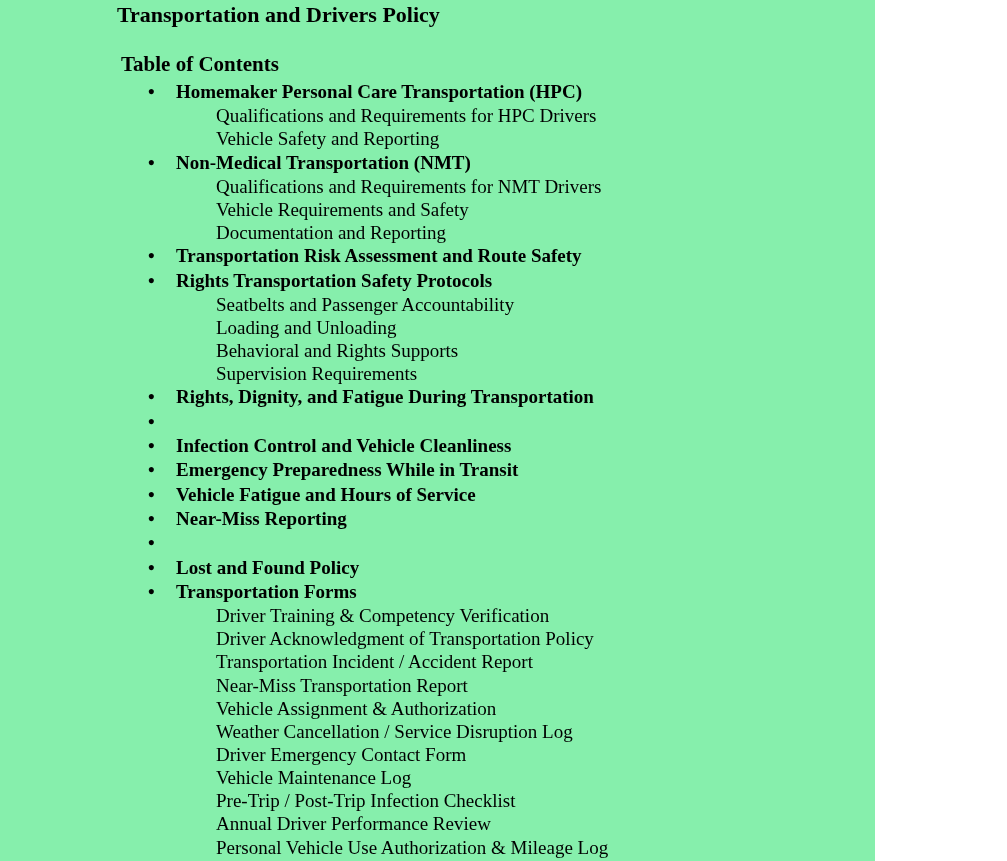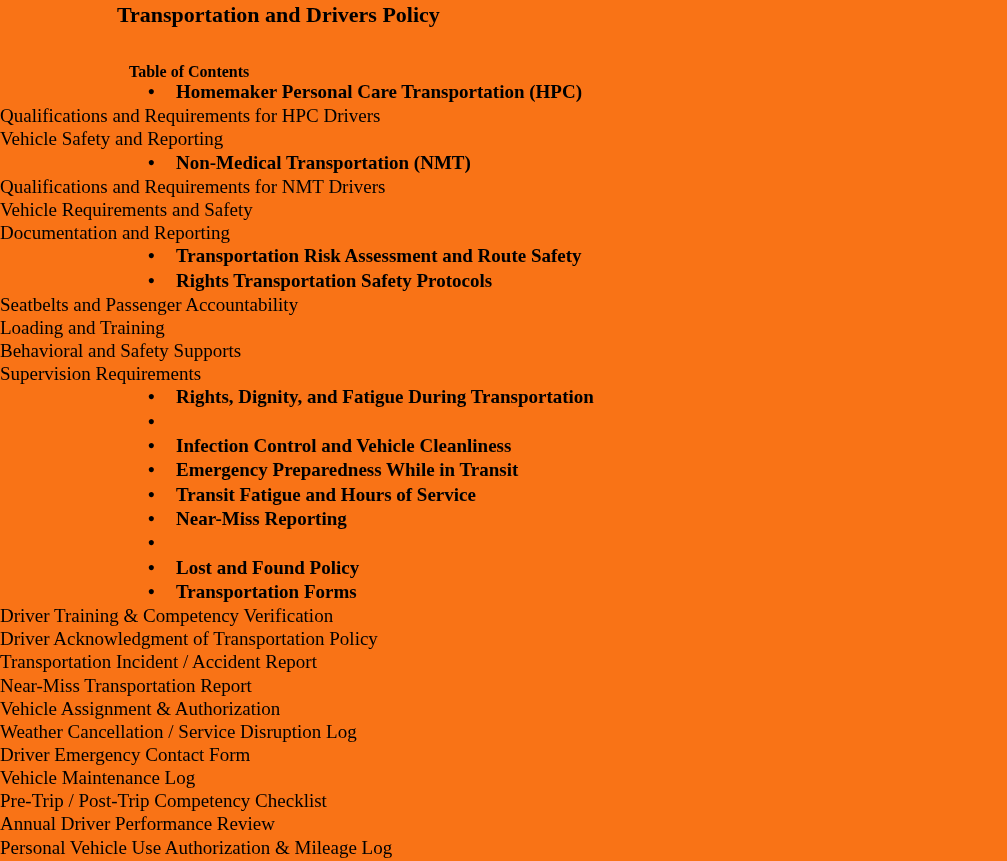--- a/index.html
+++ b/index.html
@@ -9,41 +9,41 @@
   }
   body {
     width: 1007px;
     height: 861px;
     overflow: hidden;
     font-family: "Liberation Serif", "DejaVu Serif", serif;
     color: #000000;
   }
   .page {
     position: relative;
-    width: 1007px;
+    width: 875px;
     height: 861px;
-    background: #f97316;
+    background: #86efac;
     overflow: hidden;
   }
   .doc-title {
     position: absolute;
     left: 117px;
     top: 2px;
     margin: 0;
     font-size: 22px;
     line-height: 26px;
     font-weight: bold;
     white-space: nowrap;
   }
   .toc-heading {
     position: absolute;
     left: 121px;
     top: 51px;
-    margin: 8px;
-    font-size: 16px;
+    margin: 0;
+    font-size: 21px;
     line-height: 26px;
     font-weight: bold;
     white-space: nowrap;
   }
   .toc-list {
     position: absolute;
     left: 0;
     top: 80px;
     width: 1007px;
   }
@@ -54,20 +54,21 @@
   }
   .toc-line.l1 {
     height: 24.3px;
     line-height: 24.3px;
     font-weight: bold;
     padding-left: 176px;
   }
   .toc-line.l2 {
     height: 23.15px;
     line-height: 23.15px;
+    padding-left: 216px;
   }
   .toc-line.l1 .bullet {
     position: absolute;
     left: 148px;
     top: 0;
     font-size: 19px;
   }
 </style>
 </head>
 <body>
@@ -79,37 +80,37 @@
       <div class="toc-line l1"><span class="bullet">•</span><span class="txt">Homemaker Personal Care Transportation (HPC)</span></div>
       <div class="toc-line l2"><span class="txt">Qualifications and Requirements for HPC Drivers</span></div>
       <div class="toc-line l2"><span class="txt">Vehicle Safety and Reporting</span></div>
       <div class="toc-line l1"><span class="bullet">•</span><span class="txt">Non-Medical Transportation (NMT)</span></div>
       <div class="toc-line l2"><span class="txt">Qualifications and Requirements for NMT Drivers</span></div>
       <div class="toc-line l2"><span class="txt">Vehicle Requirements and Safety</span></div>
       <div class="toc-line l2"><span class="txt">Documentation and Reporting</span></div>
       <div class="toc-line l1"><span class="bullet">•</span><span class="txt">Transportation Risk Assessment and Route Safety</span></div>
       <div class="toc-line l1"><span class="bullet">•</span><span class="txt">Rights Transportation Safety Protocols</span></div>
       <div class="toc-line l2"><span class="txt">Seatbelts and Passenger Accountability</span></div>
-      <div class="toc-line l2"><span class="txt">Loading and Training</span></div>
-      <div class="toc-line l2"><span class="txt">Behavioral and Safety Supports</span></div>
+      <div class="toc-line l2"><span class="txt">Loading and Unloading</span></div>
+      <div class="toc-line l2"><span class="txt">Behavioral and Rights Supports</span></div>
       <div class="toc-line l2"><span class="txt">Supervision Requirements</span></div>
       <div class="toc-line l1"><span class="bullet">•</span><span class="txt">Rights, Dignity, and Fatigue During Transportation</span></div>
       <div class="toc-line l1"><span class="bullet">•</span></div>
       <div class="toc-line l1"><span class="bullet">•</span><span class="txt">Infection Control and Vehicle Cleanliness</span></div>
       <div class="toc-line l1"><span class="bullet">•</span><span class="txt">Emergency Preparedness While in Transit</span></div>
-      <div class="toc-line l1"><span class="bullet">•</span><span class="txt">Transit Fatigue and Hours of Service</span></div>
+      <div class="toc-line l1"><span class="bullet">•</span><span class="txt">Vehicle Fatigue and Hours of Service</span></div>
       <div class="toc-line l1"><span class="bullet">•</span><span class="txt">Near-Miss Reporting</span></div>
       <div class="toc-line l1"><span class="bullet">•</span></div>
       <div class="toc-line l1"><span class="bullet">•</span><span class="txt">Lost and Found Policy</span></div>
       <div class="toc-line l1"><span class="bullet">•</span><span class="txt">Transportation Forms</span></div>
       <div class="toc-line l2"><span class="txt">Driver Training &amp; Competency Verification</span></div>
       <div class="toc-line l2"><span class="txt">Driver Acknowledgment of Transportation Policy</span></div>
       <div class="toc-line l2"><span class="txt">Transportation Incident / Accident Report</span></div>
       <div class="toc-line l2"><span class="txt">Near-Miss Transportation Report</span></div>
       <div class="toc-line l2"><span class="txt">Vehicle Assignment &amp; Authorization</span></div>
       <div class="toc-line l2"><span class="txt">Weather Cancellation / Service Disruption Log</span></div>
       <div class="toc-line l2"><span class="txt">Driver Emergency Contact Form</span></div>
       <div class="toc-line l2"><span class="txt">Vehicle Maintenance Log</span></div>
-      <div class="toc-line l2"><span class="txt">Pre-Trip / Post-Trip Competency Checklist</span></div>
+      <div class="toc-line l2"><span class="txt">Pre-Trip / Post-Trip Infection Checklist</span></div>
       <div class="toc-line l2"><span class="txt">Annual Driver Performance Review</span></div>
       <div class="toc-line l2"><span class="txt">Personal Vehicle Use Authorization &amp; Mileage Log</span></div>
     </div>
 </div>
 
 </body></html>

